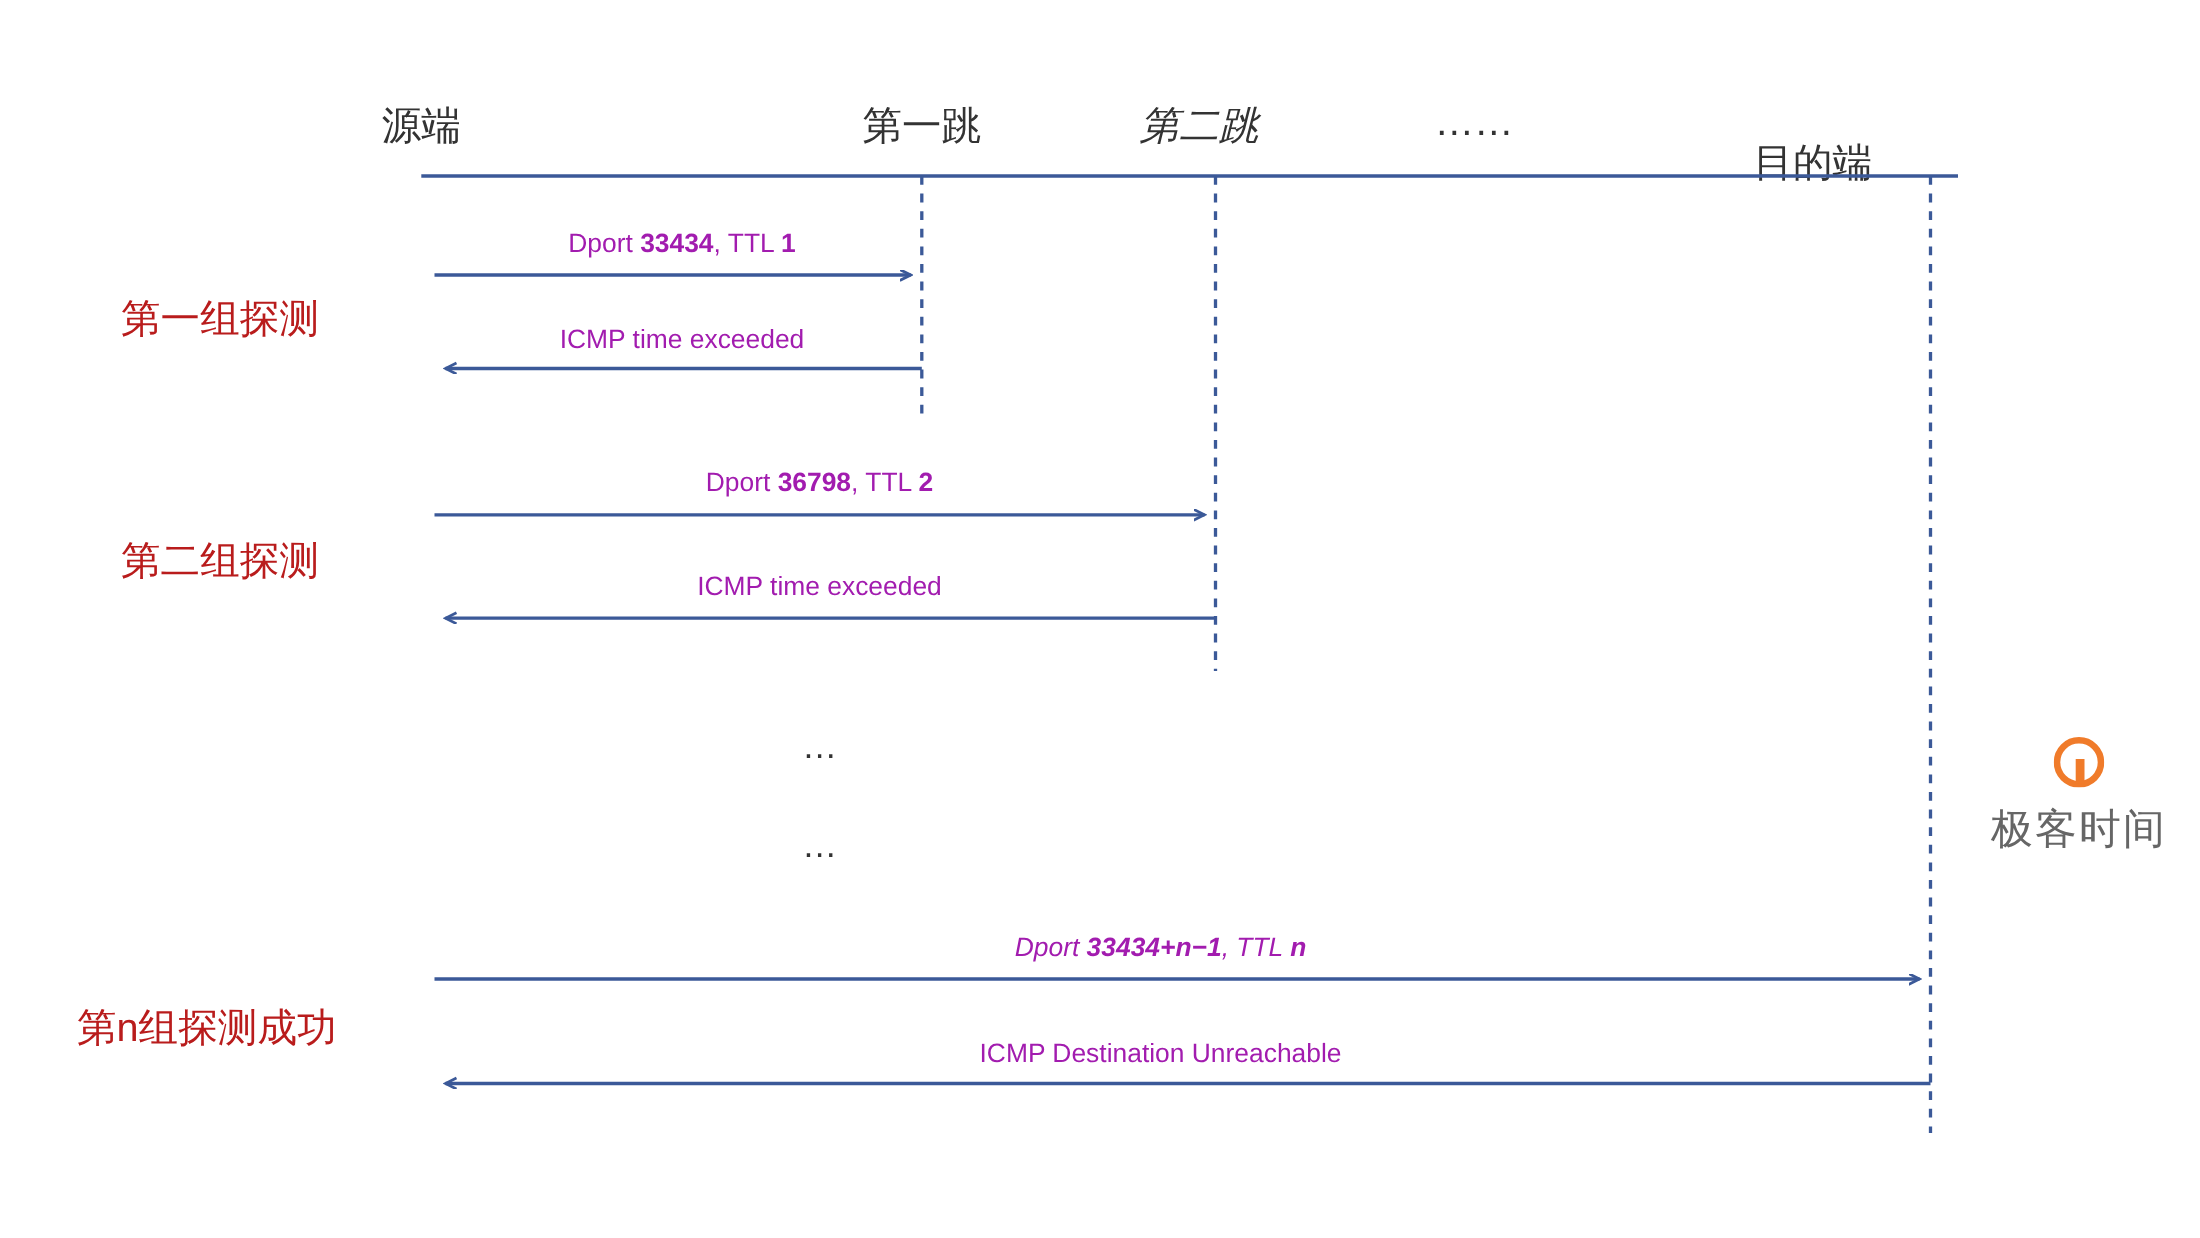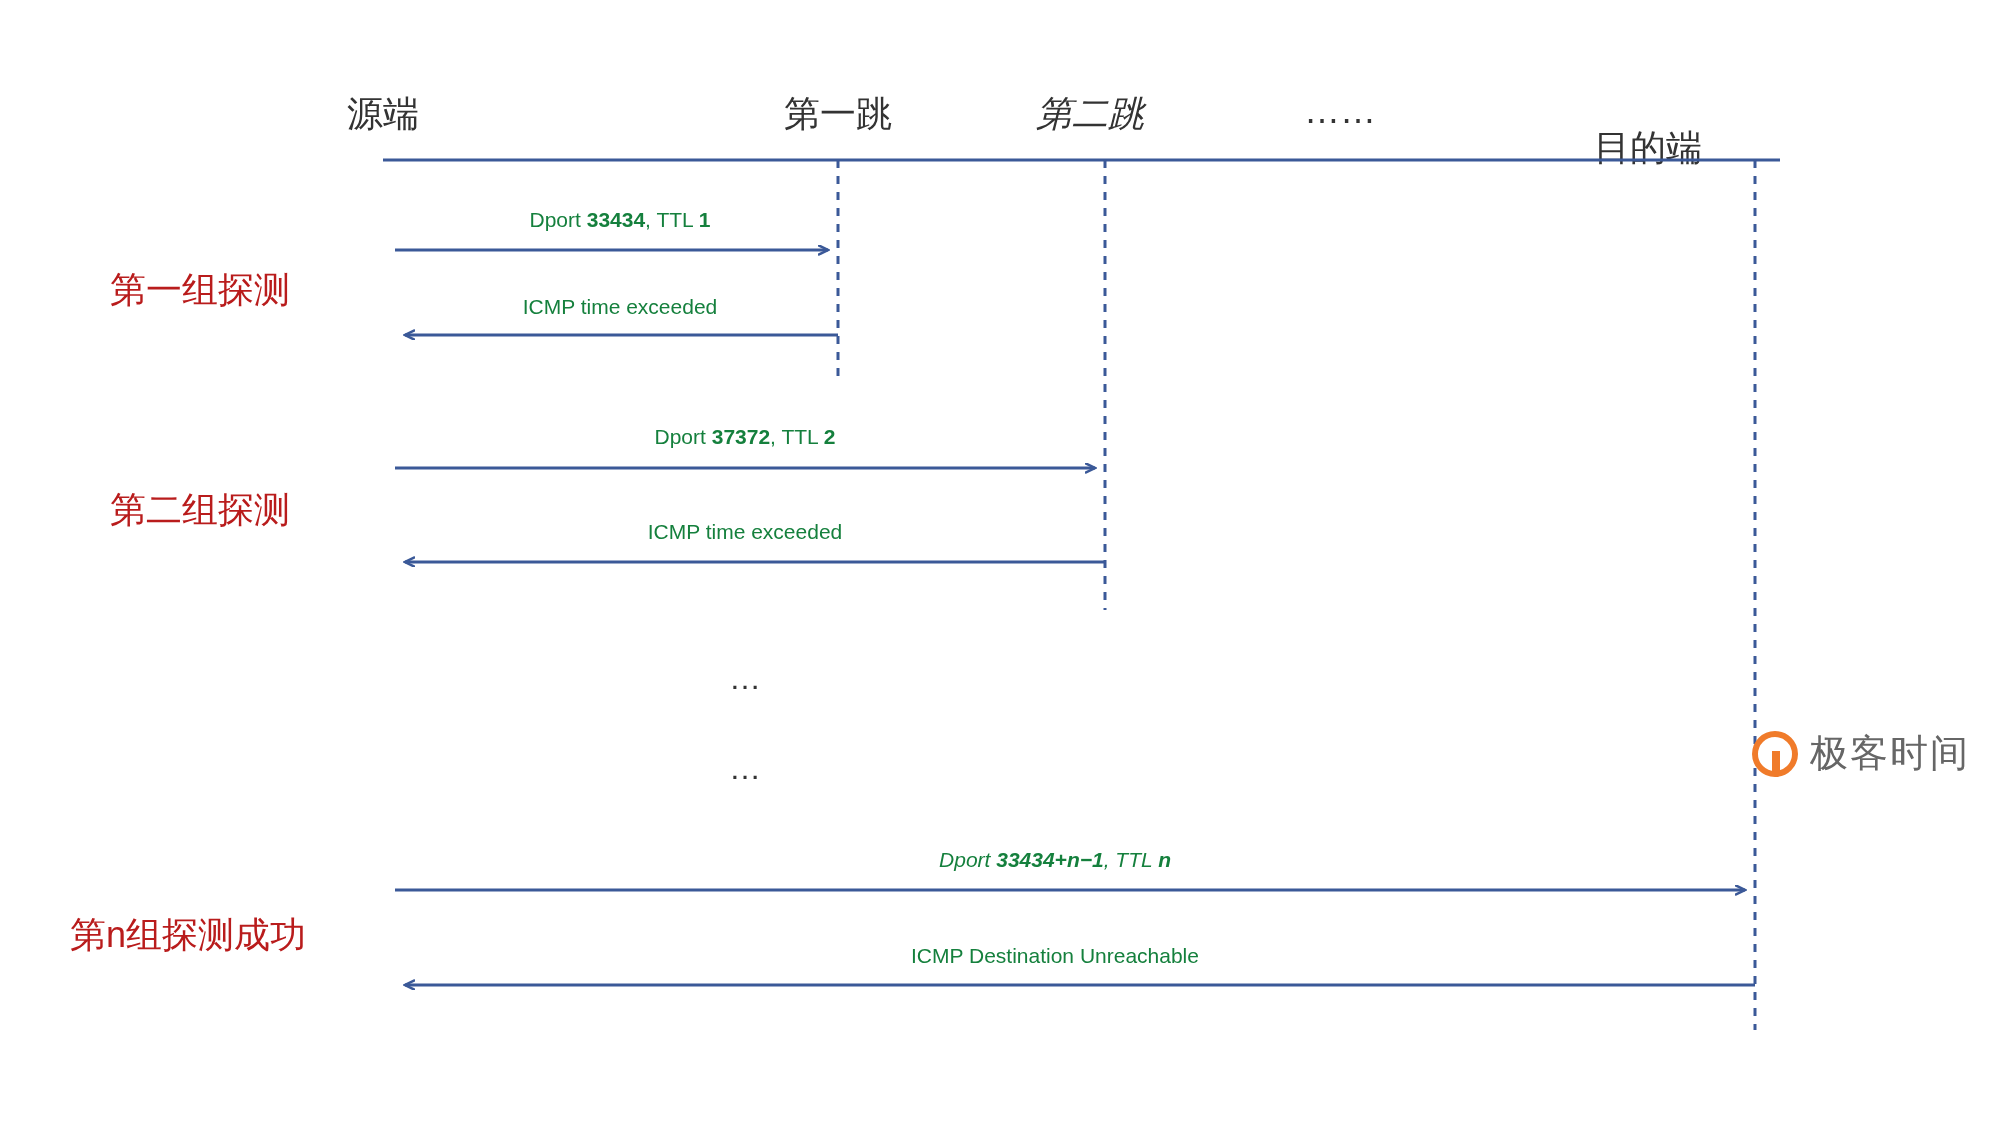--- a/index.html
+++ b/index.html
@@ -24,40 +24,41 @@
   .group-label {
     position: absolute;
     font-size: 36px;
     color: #b91c1c;
     text-align: right;
     transform: translateY(-50%);
     white-space: nowrap;
   }
   .arrow-label {
     position: absolute;
-    font-size: 21px;
-    color: #15803d;
+    font-size: 24px;
+    color: #a21caf;
     transform: translateX(-50%);
     white-space: nowrap;
   }
   .arrow-label .bold { font-weight: 700; }
   .ellipsis {
     position: absolute;
     font-size: 32px;
     color: #333;
     transform: translateX(-50%);
   }
   svg { position: absolute; left: 0; top: 0; }
   .watermark {
     position: absolute;
     right: 30px;
     bottom: 20px;
     display: flex;
     align-items: center;
     gap: 12px;
+    flex-direction: column;
   }
   .wm-icon {
     width: 46px; height: 46px;
     border-radius: 50%;
     position: relative;
   }
   .wm-text {
     font-size: 38px;
     color: #666;
     letter-spacing: 2px;
@@ -77,21 +78,21 @@
   <div class="group-label" style="left:110px; top:290px;">第一组探测</div>
   <div class="group-label" style="left:110px; top:510px;">第二组探测</div>
   <div class="group-label" style="left:70px; top:935px;">第n组探测成功</div>
 
   <div class="arrow-label" style="left:620px; top:208px;">
     <span>Dport </span><span class="bold">33434</span><span>, TTL </span><span class="bold">1</span>
   </div>
   <div class="arrow-label" style="left:620px; top:295px;">ICMP time exceeded</div>
 
   <div class="arrow-label" style="left:745px; top:425px;">
-    <span>Dport </span><span class="bold">37372</span><span>, TTL </span><span class="bold">2</span>
+    <span>Dport </span><span class="bold">36798</span><span>, TTL </span><span class="bold">2</span>
   </div>
   <div class="arrow-label" style="left:745px; top:520px;">ICMP time exceeded</div>
 
   <div class="arrow-label" style="left:1055px; top:848px;font-style:italic;">
     <span>Dport </span><span class="bold">33434+n−1</span><span>, TTL </span><span class="bold">n</span>
   </div>
   <div class="arrow-label" style="left:1055px; top:944px;text-align:center;">ICMP Destination Unreachable</div>
 
   <div class="ellipsis" style="left:745px; top:660px;">…</div>
   <div class="ellipsis" style="left:745px; top:750px;">…</div>

